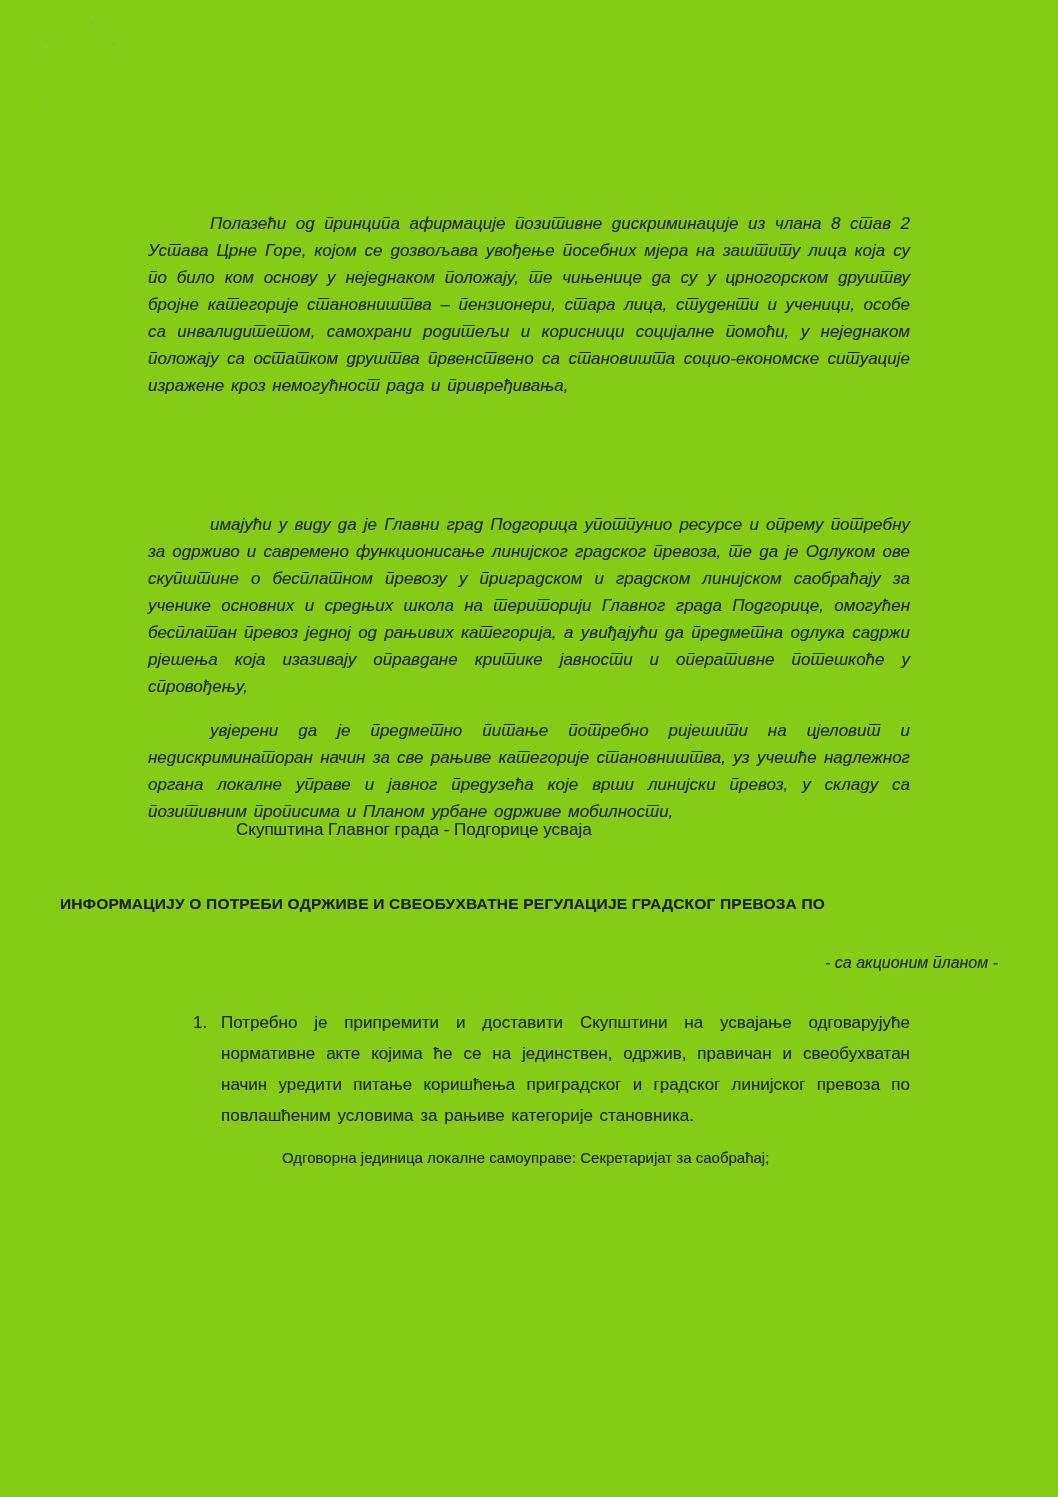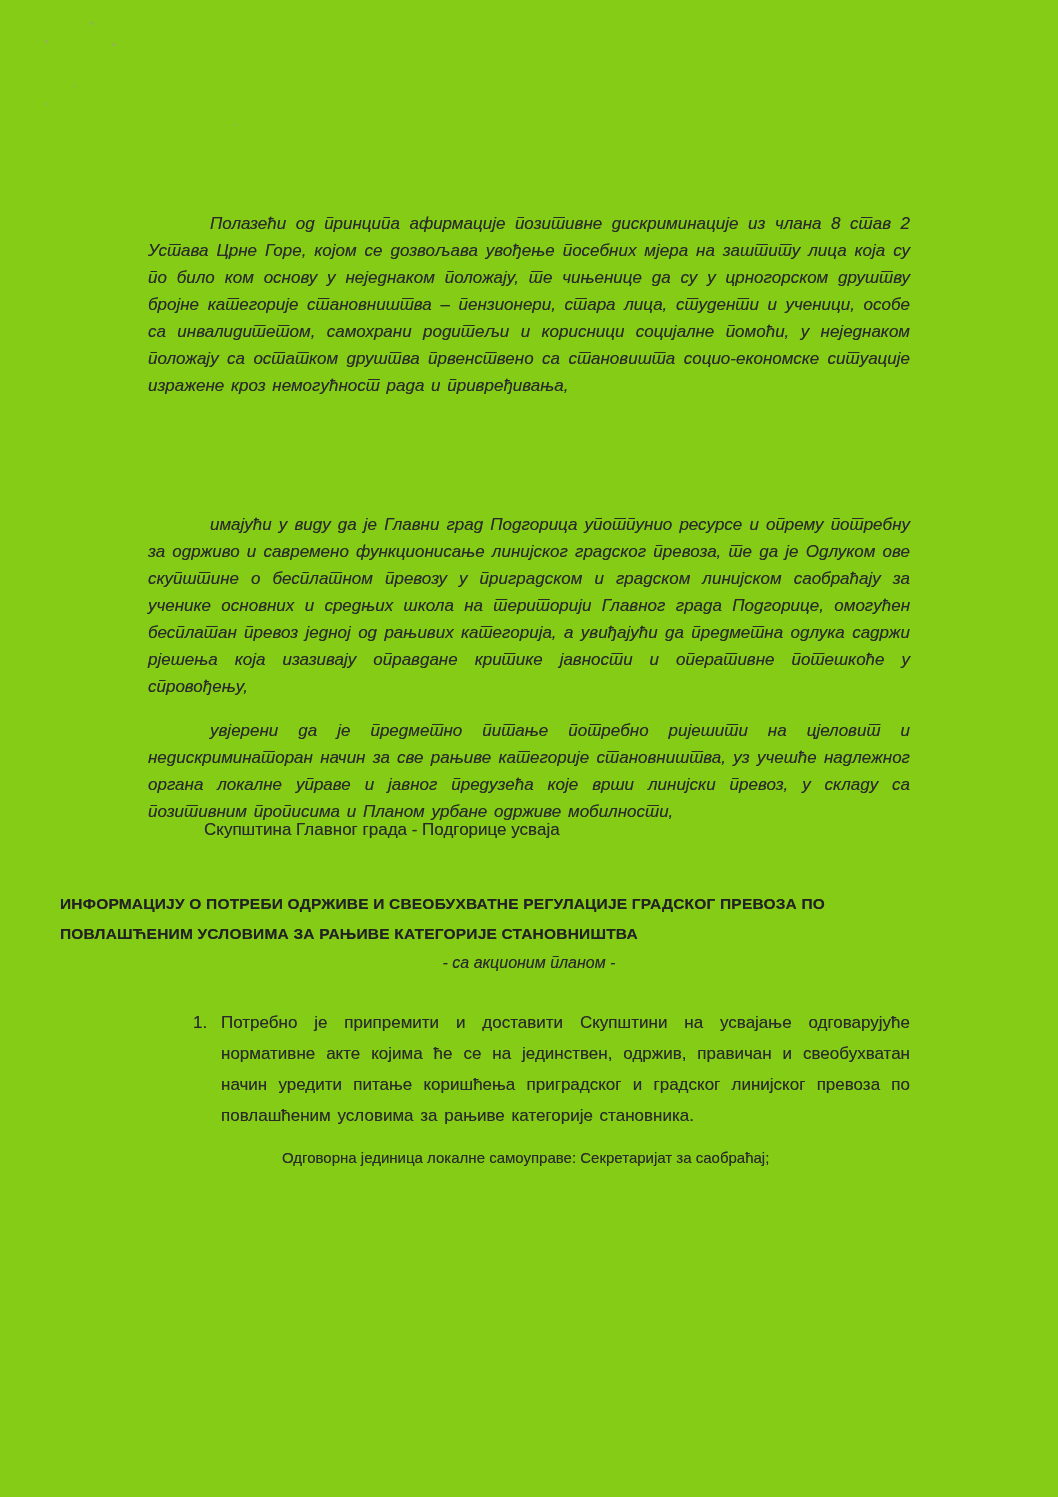--- a/index.html
+++ b/index.html
@@ -30,21 +30,21 @@
     width: 762px;
     font-style: italic;
     font-size: 17px;
     line-height: 27px;
     text-align: justify;
     text-indent: 62px;
     word-spacing: 2px;
   }
   .adoption-line {
     position: absolute;
-    left: 204px;
+    left: 236px;
     font-size: 17px;
     line-height: 24px;
   }
   .doc-title {
     position: absolute;
     left: 60px;
     width: 938px;
     text-align: left;
     font-weight: bold;
     font-size: 15.5px;
@@ -103,24 +103,23 @@
 
 
   <p class="preamble-paragraph" style="top:494px;">имајући у виду да је Главни град Подгорица употпунио ресурсе и опрему потребну за одрживо и савремено функционисање линијског градског превоза, те да је Одлуком ове скупштине о бесплатном превозу у приградском и градском линијском саобраћају за ученике основних и средњих школа на територији Главног града Подгорице, омогућен бесплатан превоз једној од рањивих категорија, а увиђајући да предметна одлука садржи рјешења која изазивају оправдане критике јавности и оперативне потешкоће у спровођењу,</p>
 
   <p class="preamble-paragraph" style="top:700px;">увјерени да је предметно питање потребно ријешити на цјеловит и недискриминаторан начин за све рањиве категорије становништва, уз учешће надлежног органа локалне управе и јавног предузећа које врши линијски превоз, у складу са позитивним прописима и Планом урбане одрживе мобилности,</p>
 
   <div class="adoption-line" style="top:818px;">Скупштина Главног града - Подгорице усваја</div>
 
   <div class="doc-title" style="top:889px;">
     <span class="title-line">ИНФОРМАЦИЈУ О ПОТРЕБИ ОДРЖИВЕ И СВЕОБУХВАТНЕ РЕГУЛАЦИЈЕ ГРАДСКОГ ПРЕВОЗА ПО</span>
-    <span class="title-line">ПОВЛАШЋЕНИМ УСЛОВИМА ЗА РАЊИВЕ КАТЕГОРИЈЕ СТАНОВНИШТВА</span>
   </div>
 
-  <div class="doc-subtitle" style="top:951px;">- са акционим планом -</div>
+  <div class="doc-subtitle" style="top:951px;text-align:right;">- са акционим планом -</div>
 
   <div class="action-item" style="top:1007px;">
     <span class="item-number">1.</span>
     <span>Потребно је припремити и доставити Скупштини на усвајање одговарујуће нормативне акте којима ће се на јединствен, одржив, правичан и свеобухватан начин уредити питање коришћења приградског и градског линијског превоза по повлашћеним условима за рањиве категорије становника.</span>
   </div>
 
   <div class="footer-lines" style="top:1141px;">
     <span class="footer-line">Одговорна јединица локалне самоуправе: Секретаријат за саобраћај;</span>
   </div>
 

